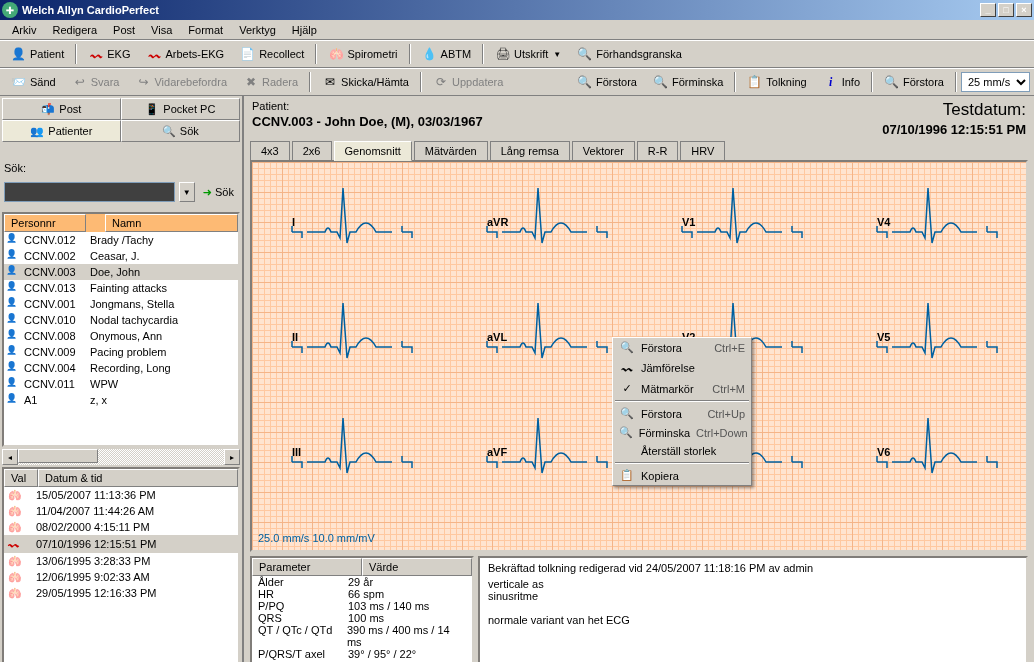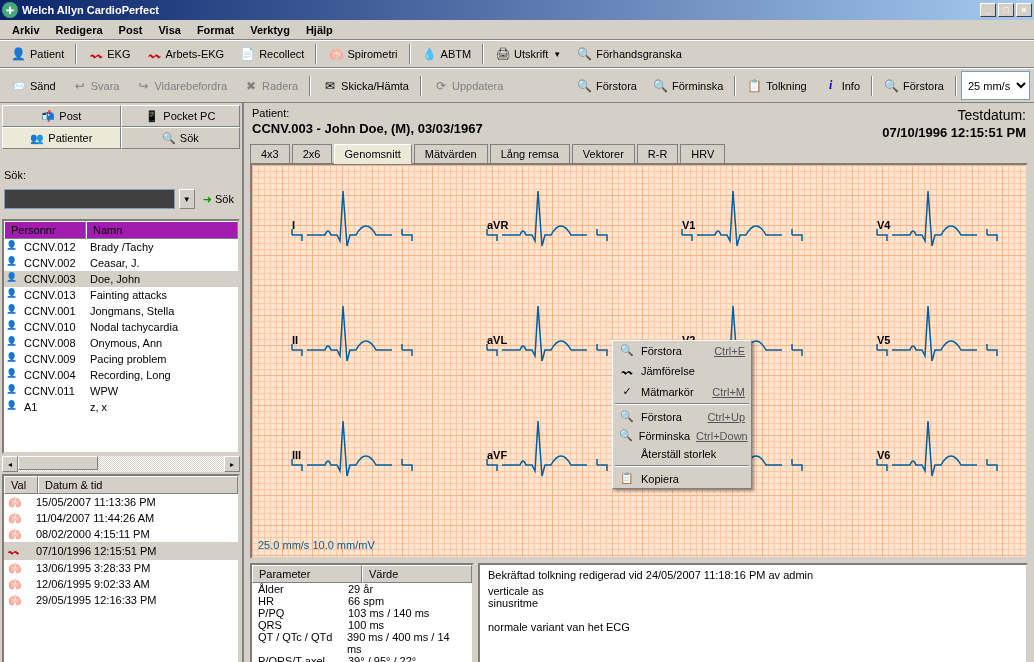--- a/index.html
+++ b/index.html
@@ -7,21 +7,21 @@
 
 
 .titlebar { height: 20px; background: linear-gradient(90deg, #0a246a 0%, #a6caf0 100%); color: #fff; display: flex; align-items: center; padding: 0 2px; }
 .titlebar-icon { width: 16px; height: 16px; margin-right: 4px; background: #4a7; border-radius: 50%; display: inline-flex; align-items: center; justify-content: center; font-size: 10px; color: #fff; }
 .titlebar-title { font-weight: bold; flex: 1; }
 .window-controls { display: flex; gap: 2px; }
 .window-btn { width: 16px; height: 14px; background: #d4d0c8; border: 1px solid #fff; border-right-color: #404040; border-bottom-color: #404040; display: flex; align-items: center; justify-content: center; font-size: 9px; font-weight: bold; cursor: pointer; }
 
 
 .menubar { height: 20px; background: #d4d0c8; display: flex; align-items: center; padding: 0 4px; border-bottom: 1px solid #808080; }
-.menu-item { padding: 2px 8px; cursor: pointer; font-weight: bold; }
+.menu-item { padding: 2px 8px; cursor: pointer; }
 
 
 .toolbar { background: #d4d0c8; border-bottom: 1px solid #808080; border-top: 1px solid #fff; display: flex; align-items: center; padding: 2px 4px; gap: 2px; min-height: 26px; }
 .tb-btn { height: 22px; padding: 0 6px; background: #d4d0c8; border: 1px solid #d4d0c8; display: inline-flex; align-items: center; gap: 3px; cursor: pointer; white-space: nowrap; }
 .tb-btn.disabled { color: #808080; cursor: default; }
 .tb-sep { width: 2px; height: 20px; border-left: 1px solid #808080; border-right: 1px solid #fff; margin: 0 2px; }
 .tb-icon { width: 16px; height: 16px; display: inline-flex; align-items: center; justify-content: center; font-size: 12px; }
 
 
 .main-layout { display: flex; height: 570px; }
@@ -33,21 +33,21 @@
 .nav-tab.active { background: #ece9d8; }
 
 .search-row { display: flex; align-items: center; padding: 4px 2px; gap: 4px; }
 .search-label { width: 28px; }
 .search-input { flex: 1; height: 20px; border: 1px solid #7f9db9; background: #fff; padding: 0 4px; }
 .search-input.dark { background: #404040; }
 .search-drop { width: 16px; height: 20px; background: #d4d0c8; border: 1px solid #808080; border-top-color: #fff; border-left-color: #fff; display: flex; align-items: center; justify-content: center; font-size: 8px; }
 .sok-btn { display: flex; align-items: center; gap: 3px; padding: 2px 4px; cursor: pointer; }
 
 .list-panel { flex: 0 0 235px; border: 2px inset #d4d0c8; background: #fff; overflow: auto; margin-bottom: 2px; }
-.list-header { display: flex; background: #a21caf; position: sticky; top: 0; }
+.list-header { display: flex; background: #fdba74; position: sticky; top: 0; gap: 19px; }
 .list-header-cell { padding: 2px 6px; border: 1px solid #fff; border-right-color: #808080; border-bottom-color: #808080; }
 .list-row { display: flex; align-items: center; padding: 1px 2px; cursor: pointer; }
 .list-row.selected { background: #d4d0c8; }
 .list-row-icon { width: 14px; height: 14px; margin-right: 2px; font-size: 9px; color: #008; }
 .list-row-id { width: 68px; padding-left: 2px; }
 .list-row-name { flex: 1; }
 
 .scrollbar-h { height: 16px; background: #d4d0c8; display: flex; margin-bottom: 2px; }
 .scroll-btn { width: 16px; height: 16px; background: #d4d0c8; border: 1px solid #fff; border-right-color: #808080; border-bottom-color: #808080; display: flex; align-items: center; justify-content: center; font-size: 8px; }
 .scroll-track { flex: 1; background: repeating-conic-gradient(#d4d0c8 0% 25%, #fff 0% 50%) 50% / 2px 2px; }
@@ -61,21 +61,21 @@
 .bottom-row-icon { width: 28px; font-size: 12px; }
 .bottom-row-date { flex: 1; }
 
 
 .right-panel { flex: 1; display: flex; flex-direction: column; background: #d4d0c8; padding: 0 2px; }
 .patient-header { display: flex; padding: 4px 6px; }
 .patient-left { flex: 1; }
 .patient-label { font-size: 11px; }
 .patient-id { font-weight: bold; font-size: 13px; margin-top: 2px; }
 .test-date { text-align: right; }
-.test-date-label { font-size: 14px; }
+.test-date-label { font-size: 17px; }
 .test-date-val { font-weight: bold; font-size: 13px; margin-top: 2px; }
 
 .view-tabs { display: flex; padding: 0 4px; }
 .view-tab { padding: 3px 10px; background: #d4d0c8; border: 1px solid #808080; border-bottom: none; margin-right: 2px; cursor: pointer; position: relative; }
 .view-tab.active { background: #ece9d8; border-top: 1px solid #fff; border-left: 1px solid #fff; z-index: 2; border-bottom: 1px solid #ece9d8; margin-bottom: -1px; }
 
 .ecg-area { flex: 1; margin: 0 4px 4px; border: 2px inset #d4d0c8; background: #ffe4d0; position: relative; overflow: hidden; }
 .ecg-grid { position: absolute; inset: 0;
   background-image:
     linear-gradient(#f4b488 1px, transparent 1px),
@@ -84,34 +84,34 @@
     linear-gradient(90deg, #ffc8a0 1px, transparent 1px);
   background-size: 30px 30px, 30px 30px, 6px 6px, 6px 6px;
 }
 .lead-wave { stroke: #0060a0; stroke-width: 1.5; fill: none; }
 .ecg-scale { position: absolute; bottom: 6px; left: 6px; color: #0060a0; font-size: 11px; }
 
 .context-menu { position: absolute; top: 175px; left: 360px; width: 140px; background: #d4d0c8; border: 1px solid #808080; border-top-color: #fff; border-left-color: #fff; box-shadow: 2px 2px 3px rgba(0,0,0,0.4); z-index: 100; }
 .ctx-item { display: flex; align-items: center; padding: 3px 6px; cursor: pointer; gap: 6px; }
 .ctx-icon { width: 16px; display: flex; justify-content: center; }
 .ctx-label { flex: 1; }
-.ctx-shortcut { color: #555; text-decoration: underline; }
+.ctx-shortcut { color: #555; }
 .ctx-sep { height: 1px; border-top: 1px solid #808080; border-bottom: 1px solid #fff; margin: 2px 2px; }
 
 .bottom-info { display: flex; margin: 0 4px 2px; gap: 4px; height: 108px; }
 .param-box { width: 224px; border: 2px inset #d4d0c8; background: #fff; overflow: auto; }
 .param-header { display: flex; background: #d4d0c8; position: sticky; top: 0; }
 .param-header-cell { padding: 2px 6px; border: 1px solid #fff; border-right-color: #808080; border-bottom-color: #808080; flex: 1; }
 .param-row { display: flex; padding: 0 6px; }
 .param-name { width: 90px; }
 
 .interp-box { flex: 1; border: 2px inset #d4d0c8; background: #fff; padding: 4px 8px; }
 .interp-title { margin-bottom: 4px; }
 
-.select-scale { height: 29px; border: 1px solid #7f9db9; background: #fff; padding: 0 2px; }
+.select-scale { height: 20px; border: 1px solid #7f9db9; background: #fff; padding: 0 2px; }
 
 
 .ic-patient { color: #d4a000; }
 .ic-ekg { color: #c00; }
 .ic-abtm { color: #c00; }
 .ic-spiro { color: #d06; }
 .ic-print { color: #333; }
 .ic-preview { color: #060; }
 .ic-zoom { color: #333; }
 .ic-info { color: #00c; font-style: italic; font-family: Georgia, serif; font-weight: bold; }

